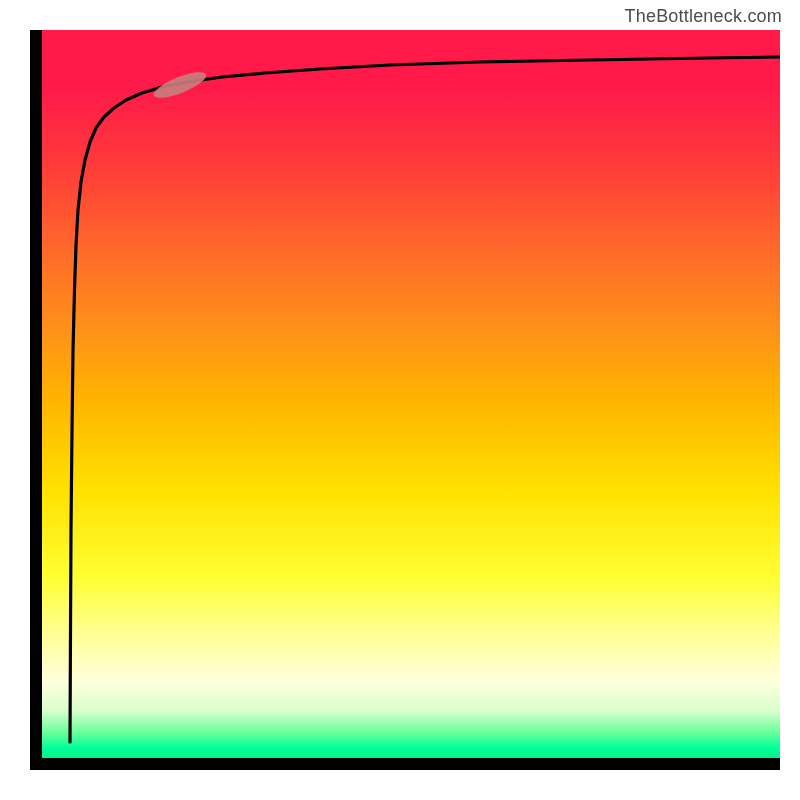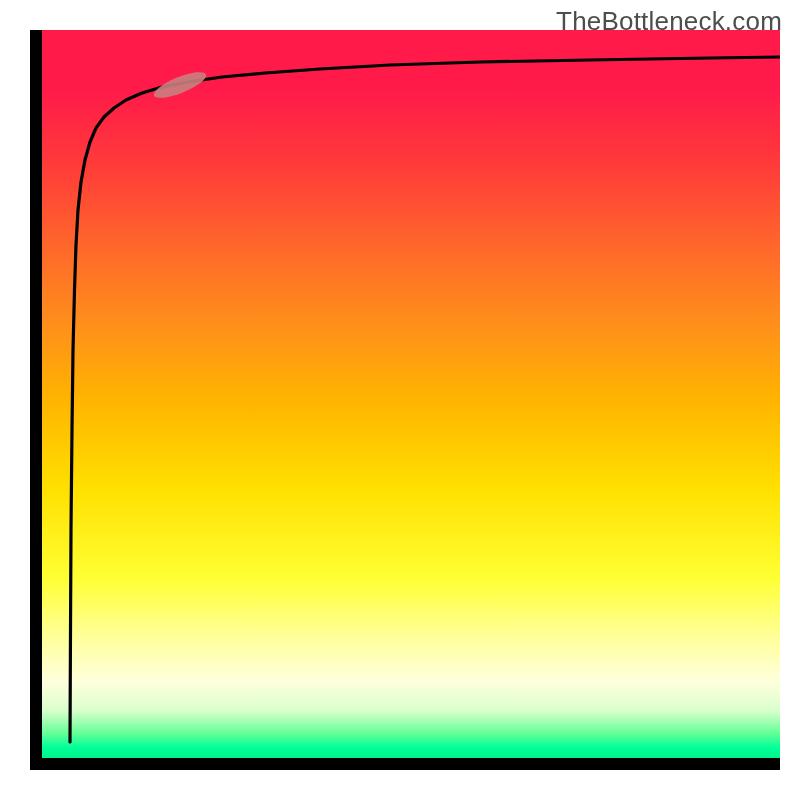--- a/index.html
+++ b/index.html
@@ -48,21 +48,21 @@
     border-left: 12px solid #000;
     border-bottom: 12px solid #000;
     box-sizing: border-box;
     pointer-events: none;
   }
   .attribution {
     position: absolute;
     top: 6px;
     right: 18px;
     color: #4d4d4d;
-    font-size: 26px;
+    font-size: 18px;
     letter-spacing: 0.2px;
   }
   svg.curve {
     position: absolute;
     left: 30px;
     top: 30px;
     width: 750px;
     height: 740px;
     pointer-events: none;
   }

